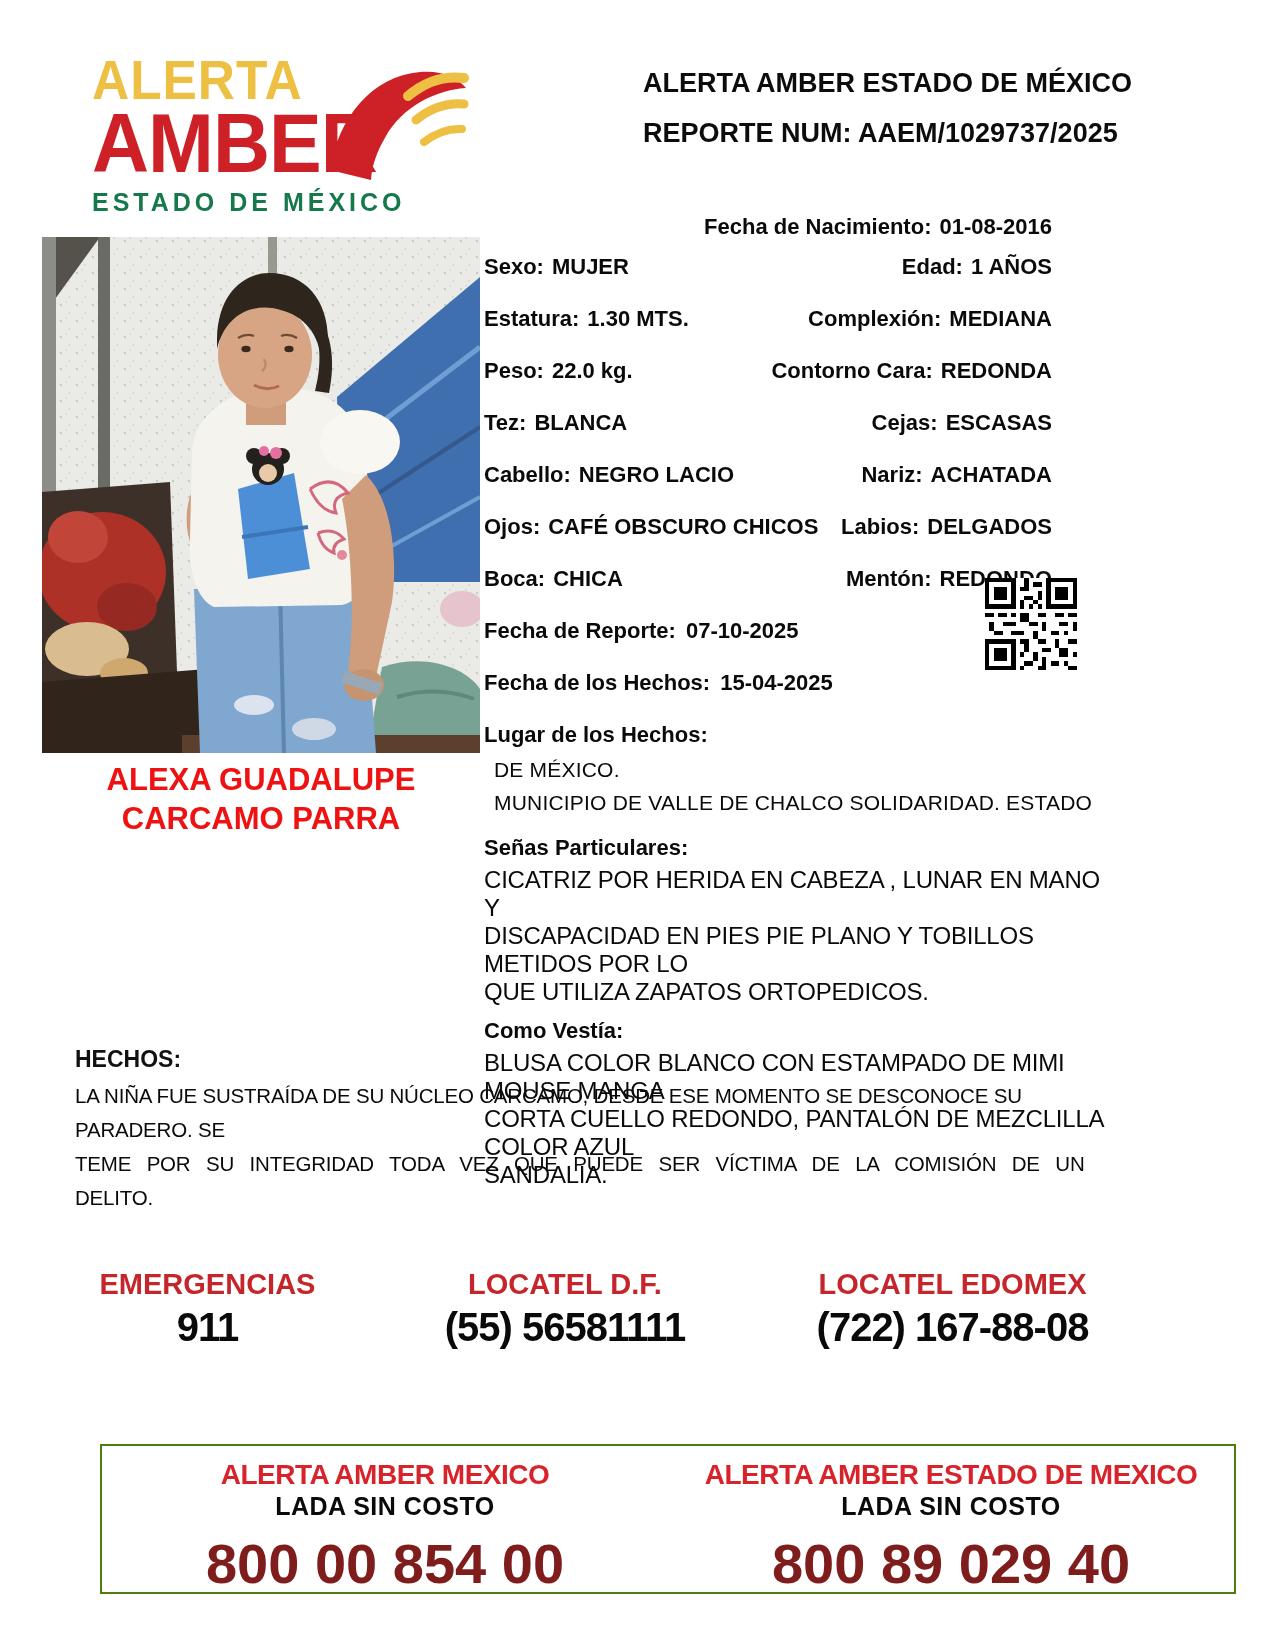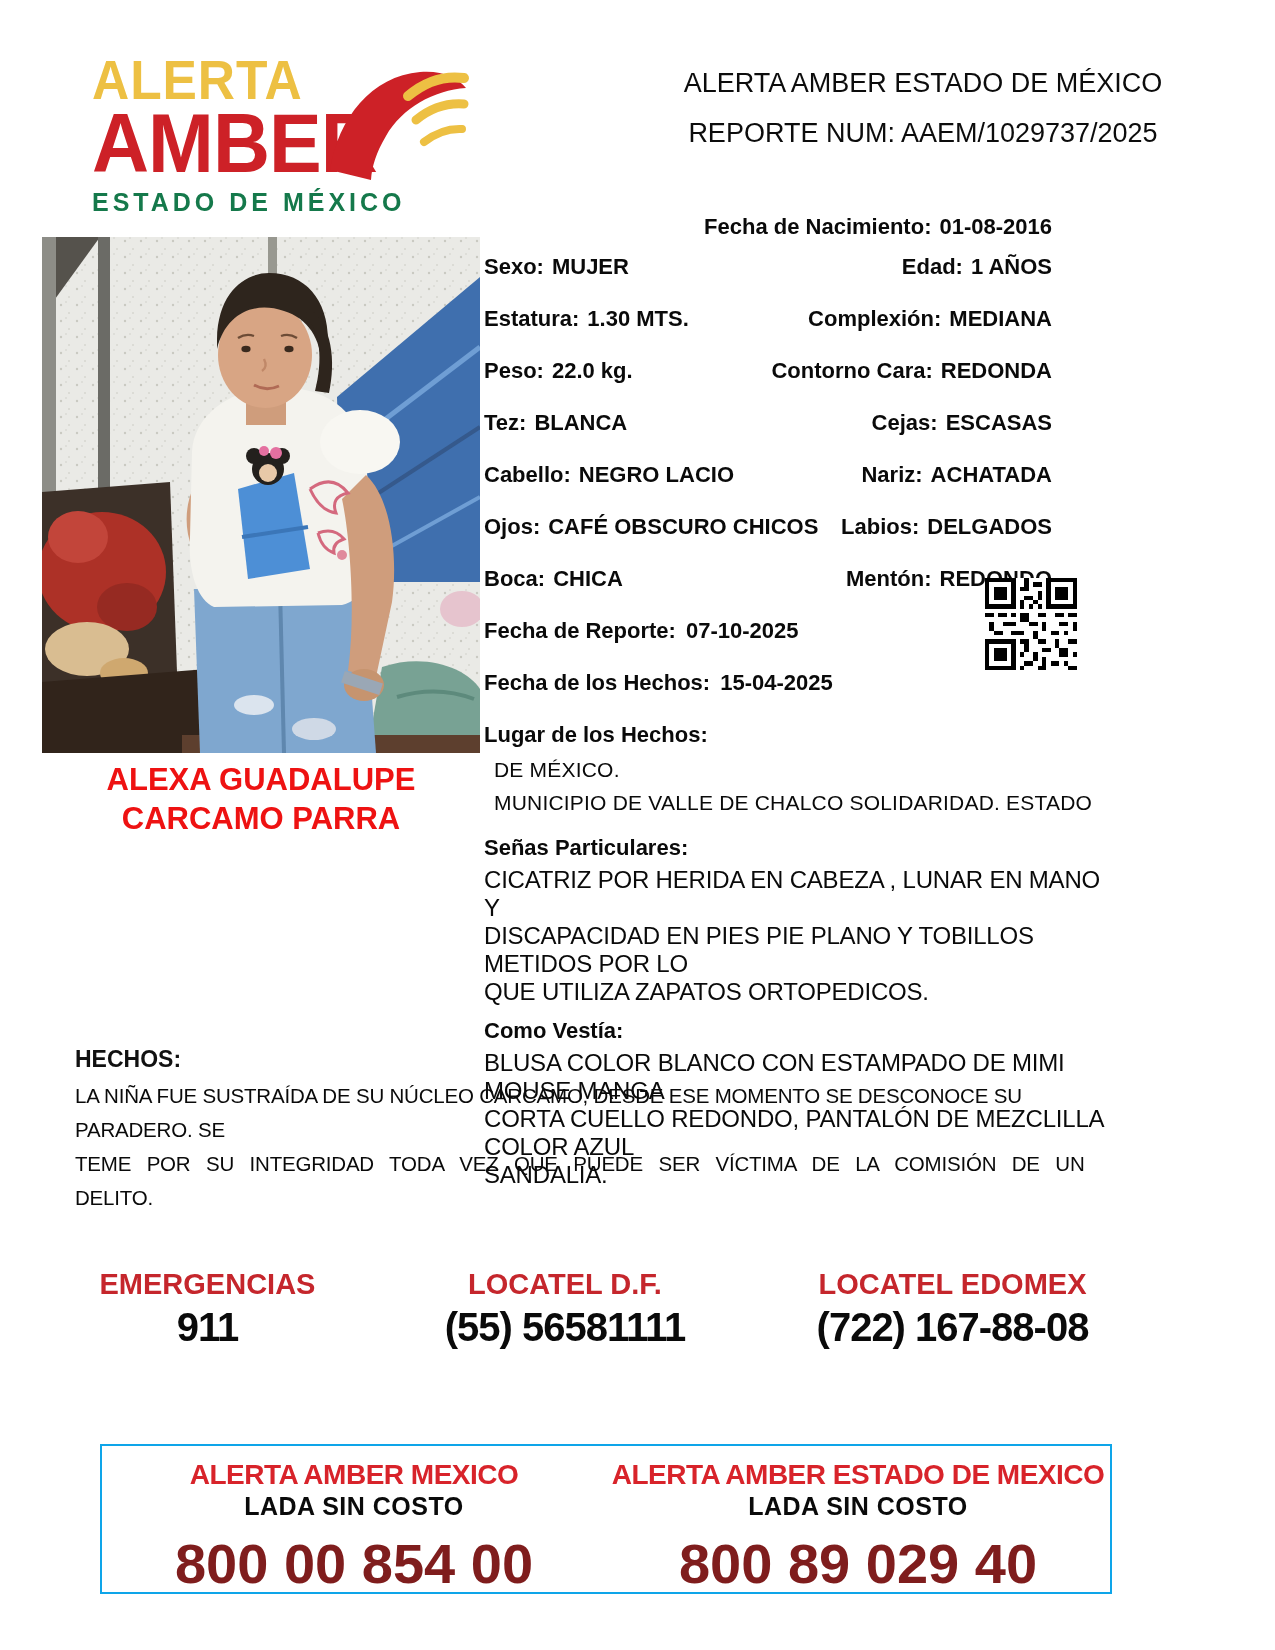--- a/index.html
+++ b/index.html
@@ -22,21 +22,21 @@
     transform:scaleX(0.94); transform-origin:left; line-height:78px; margin-top:-4px;
   }
   .logo-swoosh { position:absolute; left:232px; top:-4px; width:150px; height:140px; }
   .logo-estado {
     font-size:25px; font-weight:bold; color:#15794b; letter-spacing:4px; margin-top:6px;
   }
 
   
   .header-text { left:643px; top:58px; width:560px; }
   .header-text .h-line {
-    font-size:27px; font-weight:normal; color:#0c0c0c; line-height:50px; white-space:nowrap;text-align:center;
+    font-size:27px; font-weight:bold; color:#0c0c0c; line-height:50px; white-space:nowrap;
   }
 
   
   .photo-frame { left:42px; top:237px; width:438px; height:516px; overflow:hidden; }
   .victim-name {
     left:42px; top:760px; width:438px; text-align:center;
     font-size:31px; font-weight:bold; color:#ee1212; line-height:39px;
   }
 
   
@@ -62,22 +62,22 @@
   
   .contact-col { top:1268px; text-align:center; }
   .contact-col .c-label { font-size:29px; font-weight:bold; color:#c5262c; letter-spacing:0px; }
   .contact-col .c-number { font-size:40px; font-weight:bold; color:#0a0a0a; margin-top:4px; letter-spacing:-1px; }
   .col-1 { left:75px;  width:265px; }
   .col-2 { left:395px; width:340px; }
   .col-3 { left:775px; width:355px; }
 
   
   .footer-box {
-    left:100px; top:1444px; width:1012px; height:150px;
-    border:2px solid #0ea5e9; display:flex; background:#fff;justify-content:center;
+    left:100px; top:1444px; width:1136px; height:150px;
+    border:2px solid #4d7c0f; display:flex; background:#fff;justify-content:center;
   }
   .fb-col { padding-top:13px; text-align:center; }
   .fb-col-1 { width:50%; }
   .fb-col-2 { width:50%; }
   .fb-title { font-size:28px; font-weight:bold; color:#d8232a; letter-spacing:-0.5px; }
   .fb-sub { font-size:25px; font-weight:bold; color:#0a0a0a; letter-spacing:0.5px; margin-top:1px; }
   .fb-number { font-size:56px; font-weight:bold; color:#7f1d1d; margin-top:10px; letter-spacing:0px; }
 </style>
 </head>
 <body>

